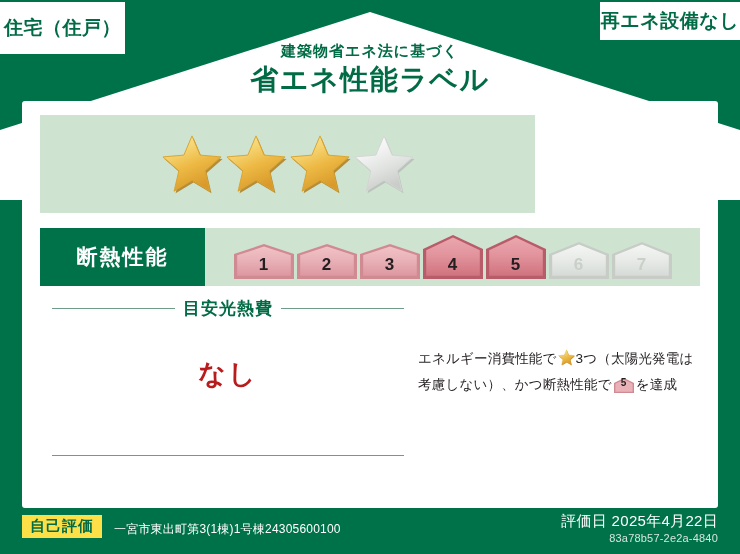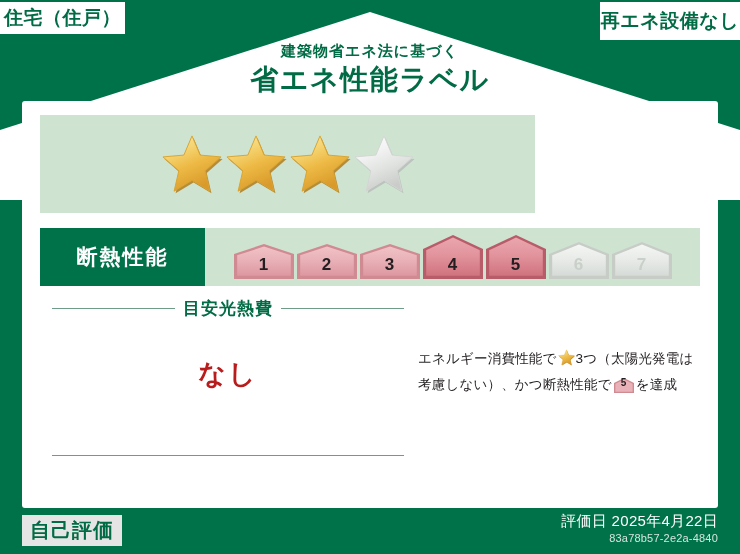--- a/index.html
+++ b/index.html
@@ -16,21 +16,21 @@
     pointer-events:none;
   }
 
   
   .corner-tag{
     position:absolute;top:2px;background:#ffffff;
     color:#006b45;font-weight:bold;font-size:19px;
     display:flex;align-items:center;justify-content:center;
     letter-spacing:.5px;
   }
-  #tag-left{left:0px;width:125px;height:32px;}
+  #tag-left{left:0px;width:125px;height:52px;}
   #tag-right{right:0px;width:140px;height:38px;}
 
   
   #title-block{
     position:absolute;left:0;right:0;top:42px;text-align:center;
     color:#006b45;
   }
   #title-sub{font-size:15px;font-weight:bold;letter-spacing:1px;}
   #title-main{font-size:28px;font-weight:bold;letter-spacing:1.5px;margin-top:0;}
 
@@ -99,22 +99,22 @@
   .inline-star{vertical-align:-3px;margin:0 1px;}
   .inline-grade{display:inline-block;vertical-align:-4px;margin:0 2px;position:relative;}
   .inline-grade .n{
     position:absolute;left:0;right:0;bottom:1px;text-align:center;
     font-size:10px;font-weight:bold;color:#231f20;
   }
 
   
   #footer{position:absolute;left:0;right:0;bottom:0;height:46px;}
   #self-eval{
-    position:absolute;left:22px;top:7px;background:#e5e5e5;color:#006b45;
-    font-size:20px;font-weight:bold;padding:2px 8px;letter-spacing:1px;
+    position:absolute;left:22px;top:7px;background:#fde047;color:#006b45;
+    font-size:15px;font-weight:bold;padding:2px 8px;letter-spacing:1px;
   }
   #address{
     position:absolute;left:114px;top:13px;color:#ffffff;font-size:12px;
     letter-spacing:.2px;
   }
   #eval-date{
     position:absolute;right:22px;top:4px;color:#ffffff;font-size:15px;
     text-align:right;letter-spacing:.3px;
   }
   #eval-id{
@@ -307,15 +307,16 @@
           </svg></span><span>3つ（太陽光発電</span><span>は考慮しない）、かつ断熱性能で</span><span class="inline-grade" style="width: 20px; height: 15px;"><svg width="20" height="15" viewBox="0 0 20 15">
             <polygon points="10,0 20,5 20,15 0,15 0,5" fill="#cf8a92"></polygon>
             <polygon points="10,1.4 18.6,5.7 18.6,13.8 1.4,13.8 1.4,5.7" fill="#e9b2b8"></polygon>
           </svg><span class="n">5</span></span><span>を達成</span>
     </div>
   </div>
 </div>
 
 <div id="footer">
   <div id="self-eval">自己評価</div>
+  <div id="address">一宮市東出町第3(1棟)1号棟24305600100</div>
   <div id="eval-date">評価日 2025年4月22日</div>
   <div id="eval-id">83a78b57-2e2a-4840</div>
 </div>
 
 </body></html>

